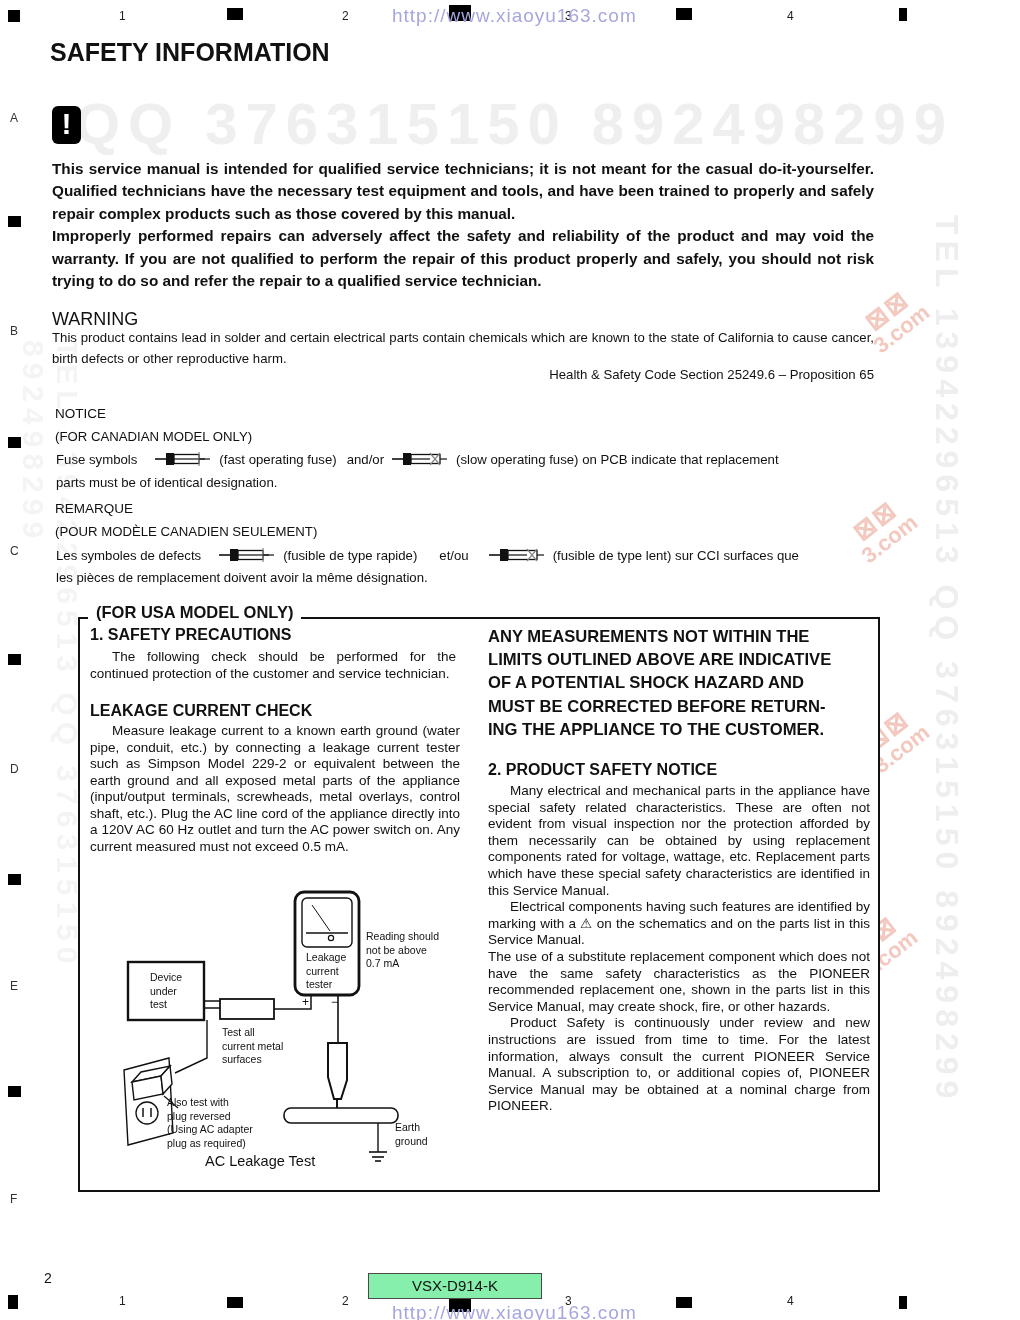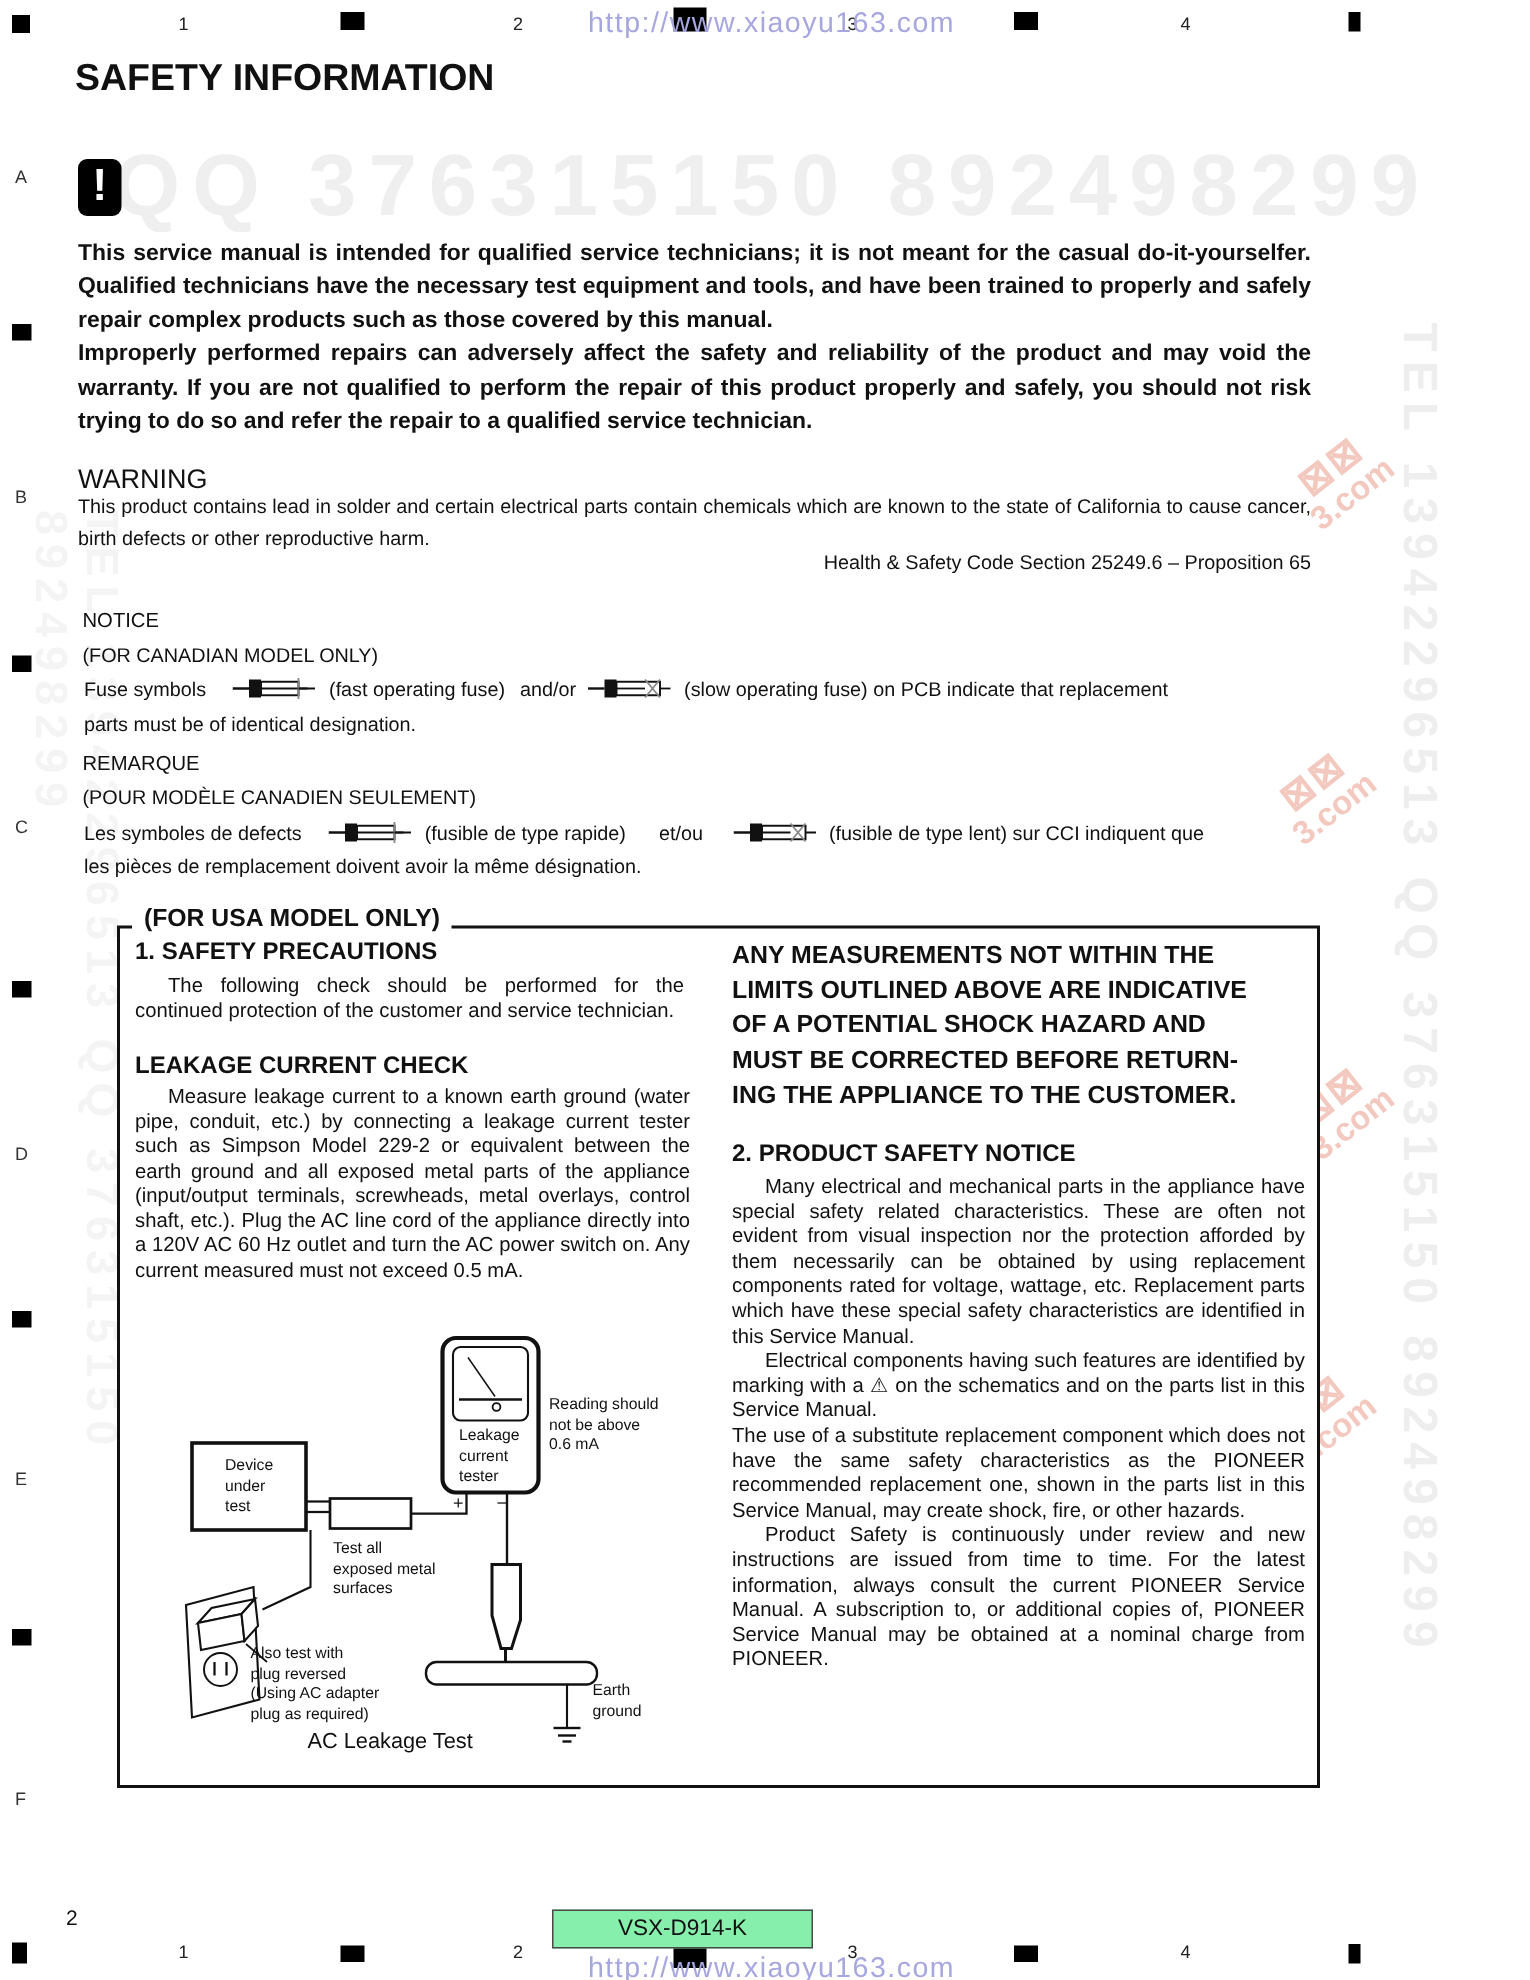--- a/index.html
+++ b/index.html
@@ -147,21 +147,21 @@
     <span style="margin:0 12px;">et/ou</span>
     <svg width="56" height="18" viewBox="0 0 56 18">
       <line x1="0" y1="9" x2="11" y2="9" stroke="#111" stroke-width="1.6"></line>
       <rect x="11" y="3" width="8" height="12" fill="#111"></rect>
       <rect x="19" y="4.5" width="29" height="9" fill="none" stroke="#111" stroke-width="1.3"></rect>
       <line x1="19" y1="9" x2="38" y2="9" stroke="#111" stroke-width="1.2"></line>
       <line x1="38" y1="3" x2="48" y2="15" stroke="#888" stroke-width="1.2"></line>
       <line x1="38" y1="15" x2="48" y2="3" stroke="#888" stroke-width="1.2"></line>
       <line x1="48" y1="9" x2="55" y2="9" stroke="#111" stroke-width="1.2"></line>
     </svg>
-    <span>(fusible de type lent) sur CCI indiquent que</span>
+    <span>(fusible de type lent) sur CCI surfaces que</span>
   </div>
   <div class="abs notice-t" style="left:56px;top:570px;">les pièces de remplacement doivent avoir la même désignation.</div>
 
   <div id="usa-box" class="abs"></div>
   <div id="usa-title" class="abs">(FOR USA MODEL ONLY)</div>
 
   <div class="abs colhead" style="left:90px;top:626px;">1. SAFETY PRECAUTIONS</div>
   <div class="abs colbody just ind" style="left:90px;top:648px;width:366px;line-height:17.3px;">The following check should be performed for the continued protection of the customer and service technician.</div>
   <div class="abs colhead" style="left:90px;top:702px;">LEAKAGE CURRENT CHECK</div>
   <div class="abs colbody just ind" style="left:90px;top:723px;width:370px;line-height:16.5px;">Measure leakage current to a known earth ground (water pipe, conduit, etc.) by connecting a leakage current tester such as Simpson Model 229-2 or equivalent between the earth ground and all exposed metal parts of the appliance (input/output terminals, screwheads, metal overlays, control shaft, etc.). Plug the AC line cord of the appliance directly into a 120V AC 60 Hz outlet and turn the AC power switch on. Any current measured must not exceed 0.5 mA.</div>
@@ -225,23 +225,23 @@
   <div class="dlabel preline" style="left:150px;top:971px;">Device
 under
 test</div>
   <div class="dlabel preline" style="left:306px;top:951px;">Leakage
 current
 tester</div>
   <div class="dlabel" style="left:302px;top:996px;font-size:12px;">+</div>
   <div class="dlabel" style="left:331px;top:996px;font-size:12px;">−</div>
   <div class="dlabel preline" style="left:366px;top:930px;">Reading should
 not be above
-0.6 mA</div>
+0.7 mA</div>
   <div class="dlabel preline" style="left:222px;top:1026px;">Test all
-exposed metal
+current metal
 surfaces</div>
   <div class="dlabel preline" style="left:167px;top:1096px;">Also test with
 plug reversed
 (Using AC adapter
 plug as required)</div>
   <div class="dlabel preline" style="left:395px;top:1121px;">Earth
 ground</div>
   <div class="abs" style="left:205px;top:1153px;font-size:14.5px;z-index:3;">AC Leakage Test</div>
 
   <div id="page-num" class="abs">2</div>

